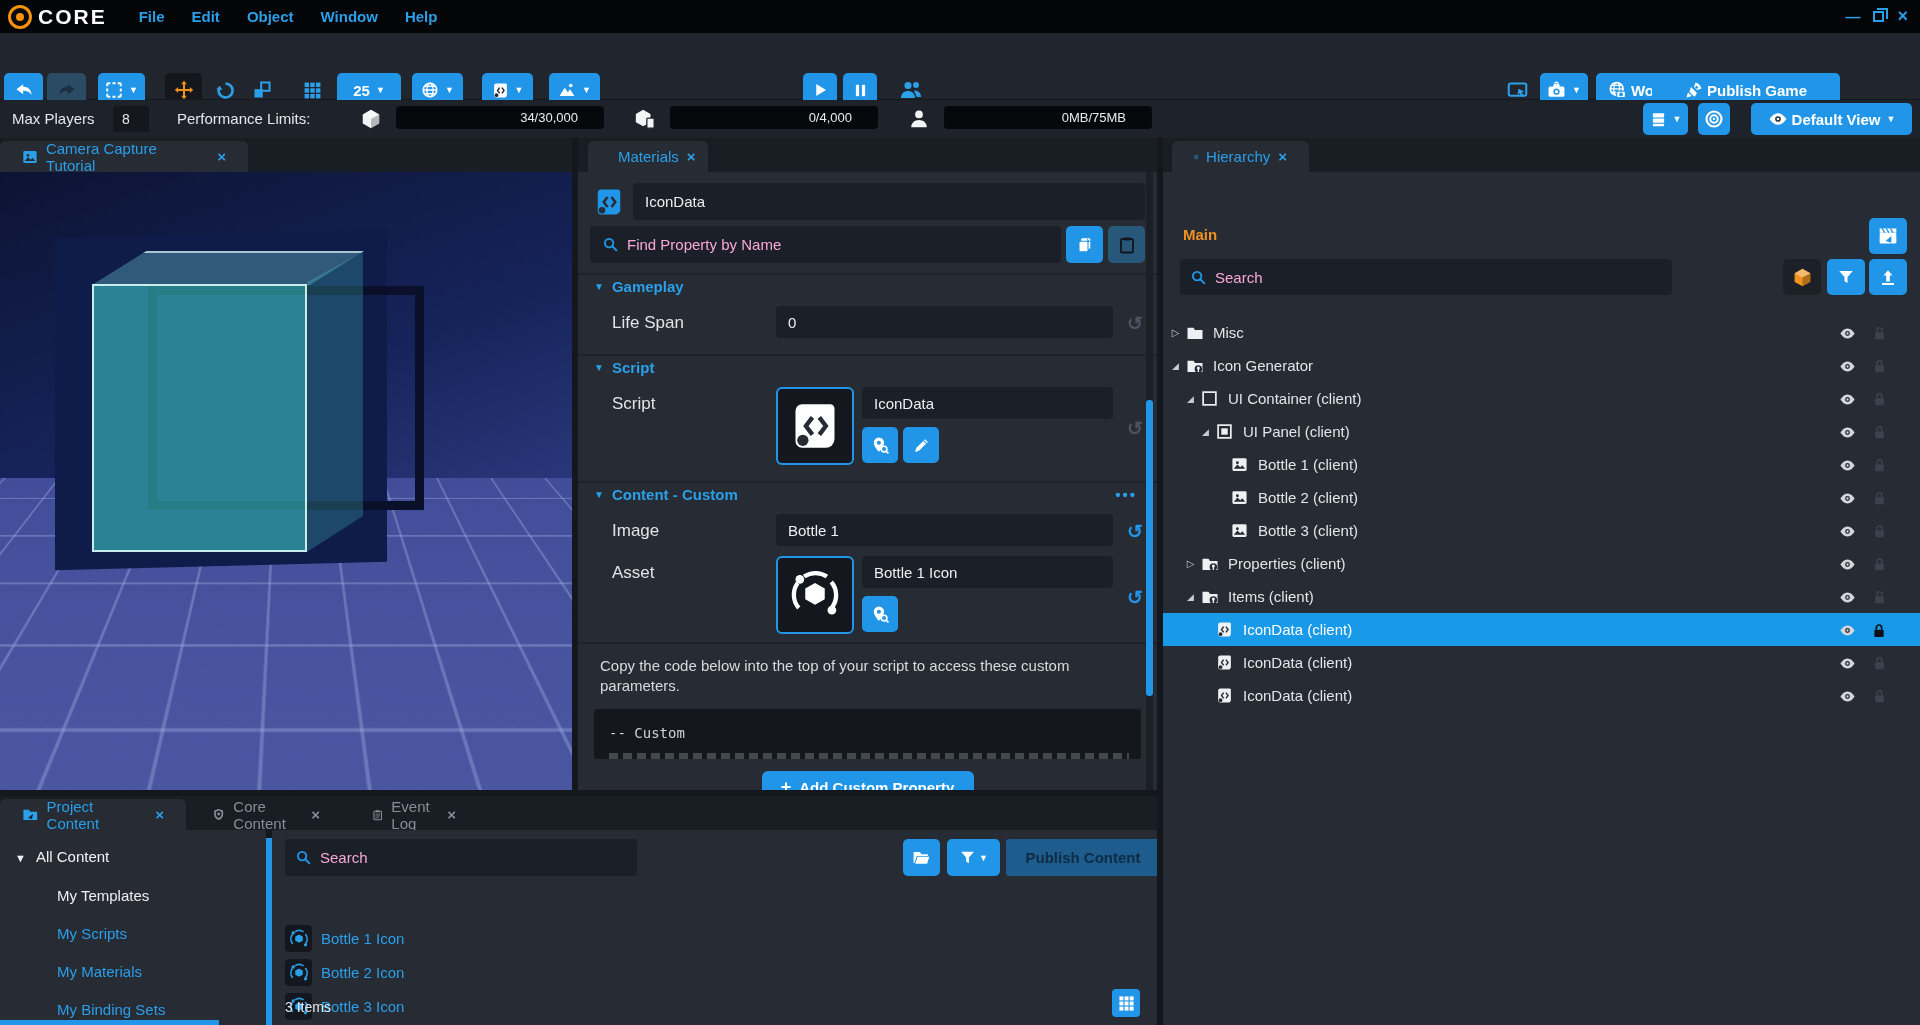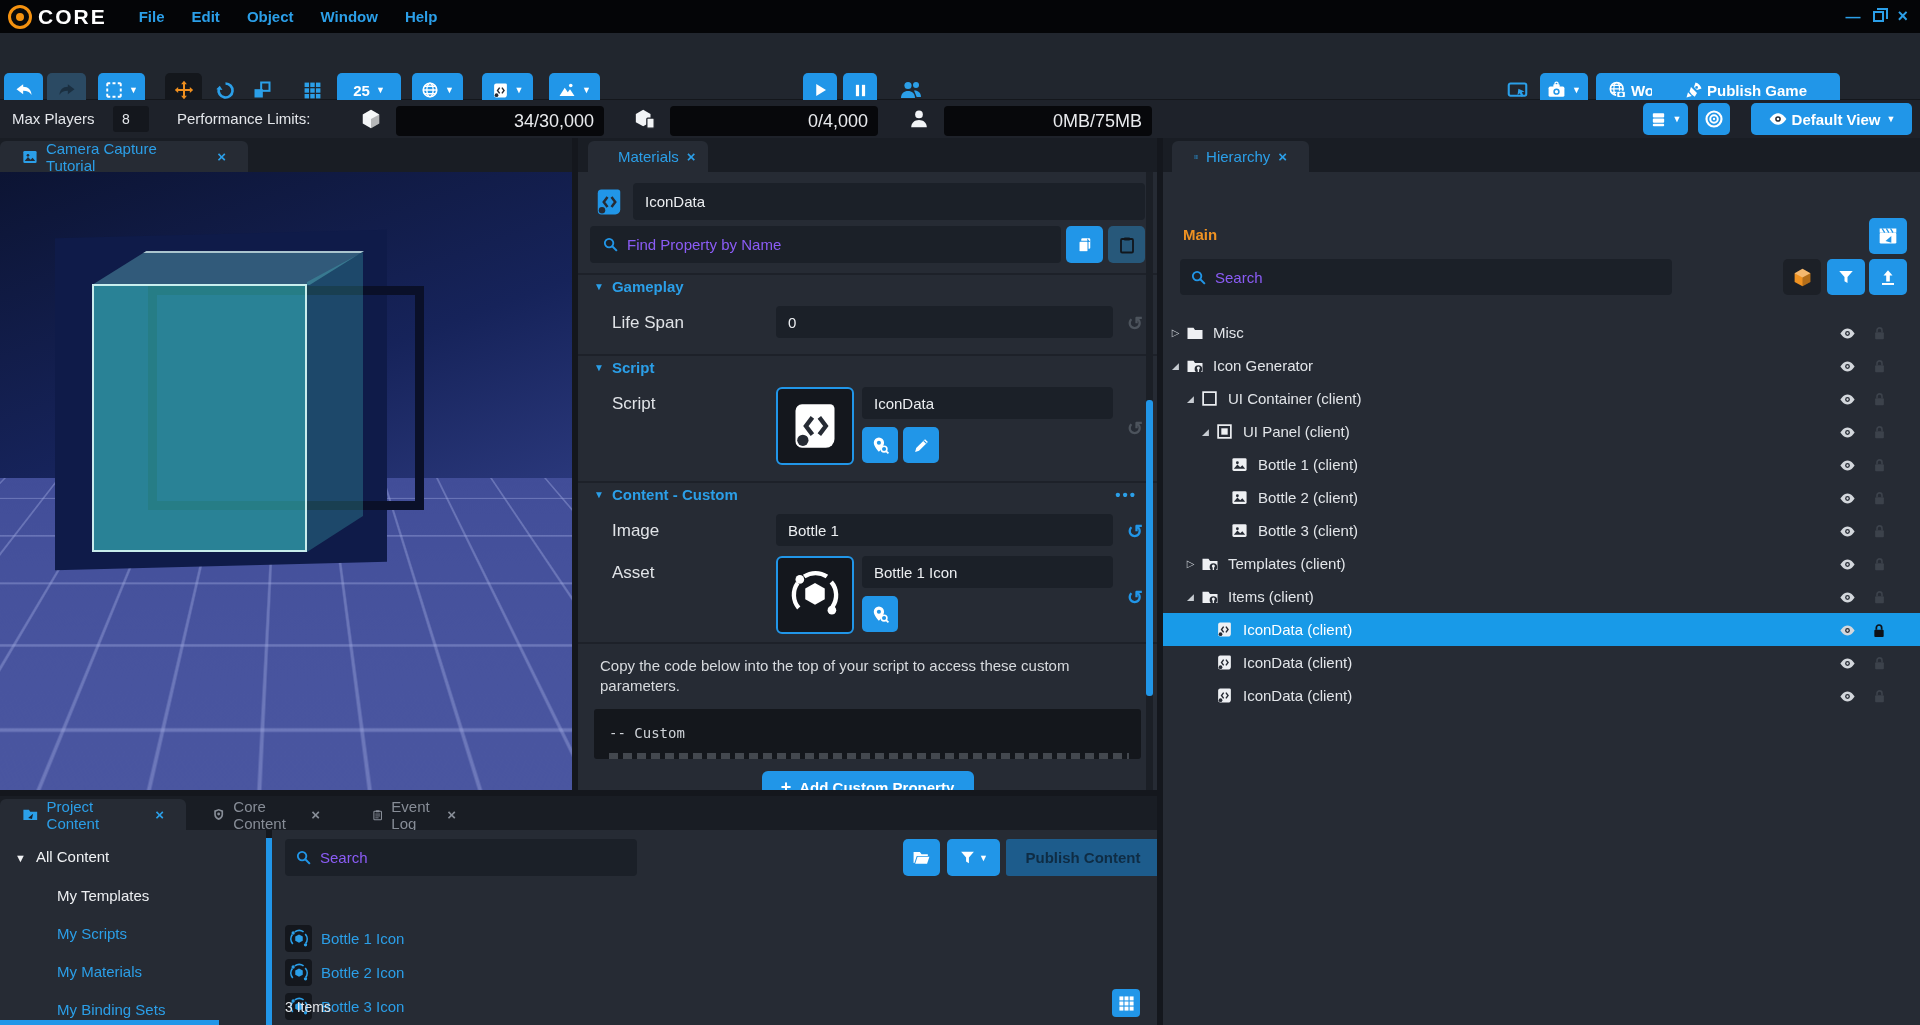--- a/index.html
+++ b/index.html
@@ -25,21 +25,21 @@
   .tbtn.dark{background:#2b4a63;color:#1b2f40}
   .tbtn.flat{background:transparent;color:#2b9fe8}
   .tbtn.pressed{background:#14171c;color:#ef8f1f}
   .cdn{font-size:9px;margin-left:2px}
   .tb-label{font-size:15px}
 
   
   .perfbar{position:absolute;left:0;top:100px;width:1920px;height:38px;background:#1e222a}
   .perf-label{position:absolute;top:10px;font-size:15px;color:#e4e7eb}
   .mp-box{position:absolute;top:6px;width:36px;height:26px;background:#14171d;border-radius:3px;color:#e4e7eb;display:flex;align-items:center;padding-left:9px;font-size:14px}
-  .meter{position:absolute;top:6px;height:30px;background:#07080b;border-radius:4px;color:#e9ebee;font-size:18px;display:flex;align-items:center;justify-content:flex-end;padding-right:10px}
+  .meter{position:absolute;top:6px;height:23px;background:#07080b;border-radius:4px;color:#e9ebee;font-size:13px;display:flex;align-items:center;justify-content:flex-end;padding-right:26px}
   .perf-ic{position:absolute;top:8px;color:#f2f4f6}
 
   
   .tabstrip{position:absolute;left:0;top:0;right:0;height:34px;background:#191d24}
   .tab{position:absolute;top:3px;height:31px;background:#262b34;border-radius:6px 6px 0 0;display:flex;align-items:center;gap:8px;padding:0 22px;color:#2b9fe8;font-size:15px}
   .tab .x{color:#2b9fe8;font-size:15px;font-weight:bold}
   .tab.inactive{background:transparent;color:#878d97}
   .tab.inactive .x{color:#878d97}
   .panel-body{position:absolute;left:0;top:34px;right:0;bottom:0;background:#262b34}
 
@@ -59,21 +59,21 @@
   .wsq{position:absolute;top:514px;width:66px;height:70px;background:#fff}
 
   
   .props{position:absolute;left:578px;top:138px;width:579px;height:652px}
   .props .panel-body{overflow:hidden}
   .prow{display:flex;align-items:center}
   .p-namerow{margin:11px 12px 6px 12px;gap:6px}
   .tile-ic{width:37px;height:37px;border-radius:5px;display:flex;align-items:center;justify-content:center;color:#2196e8}
   .inp{background:#1b2028;border-radius:4px;height:37px;display:flex;align-items:center;padding:0 12px;font-size:15px;color:#eceef1;flex:1}
   .inp.h32{height:32px}
-  .ph{color:#8b5cf6}
+  .ph{color:#f9a8d4}
   .p-searchrow{margin:0 12px 10px 12px;gap:5px}
   .sq-btn{width:37px;height:37px;border-radius:5px;background:#2196e8;color:#fff;display:flex;align-items:center;justify-content:center;flex:none}
   .sq-btn.dim{background:#27587a;color:#11161c}
   .sect{height:25px;display:flex;align-items:center;padding-left:16px;gap:8px;border-top:2px solid #1d2129;margin-top:8px}
   .sect .car{color:#2b9fe8;font-size:10px}
   .sect .stitle{color:#2b9fe8;font-weight:bold;font-size:15px}
   .sect .dots{margin-left:auto;margin-right:20px;color:#2b9fe8;font-weight:bold;letter-spacing:2px}
   .frow{display:flex;align-items:flex-start;padding:8px 44px 8px 34px;position:relative}
   .flabel{width:164px;padding-top:7px;font-size:17px;color:#e0e3e7;flex:none}
   .reset{position:absolute;right:14px;top:14px;color:#4c535c;font-size:19px;font-weight:bold}
@@ -797,21 +797,21 @@
               <use href="#s-lock"></use>
             </svg></span>
       </div>
       <div class="trow ind1">
         <span class="car">▷</span>
         <span class="tic">
             <svg class="ic" width="18" height="18">
               <use href="#s-folder-badge"></use>
             </svg>
           </span>
-        <span>Templates (client)</span>
+        <span>Properties (client)</span>
         <span class="eye"><svg class="ic" width="17" height="17">
               <use href="#s-eye"></use>
             </svg></span>
         <span class="lck"><svg class="ic" width="15" height="15">
               <use href="#s-lock"></use>
             </svg></span>
       </div>
       <div class="trow ind1">
         <span class="car open">◢</span>
         <span class="tic">

